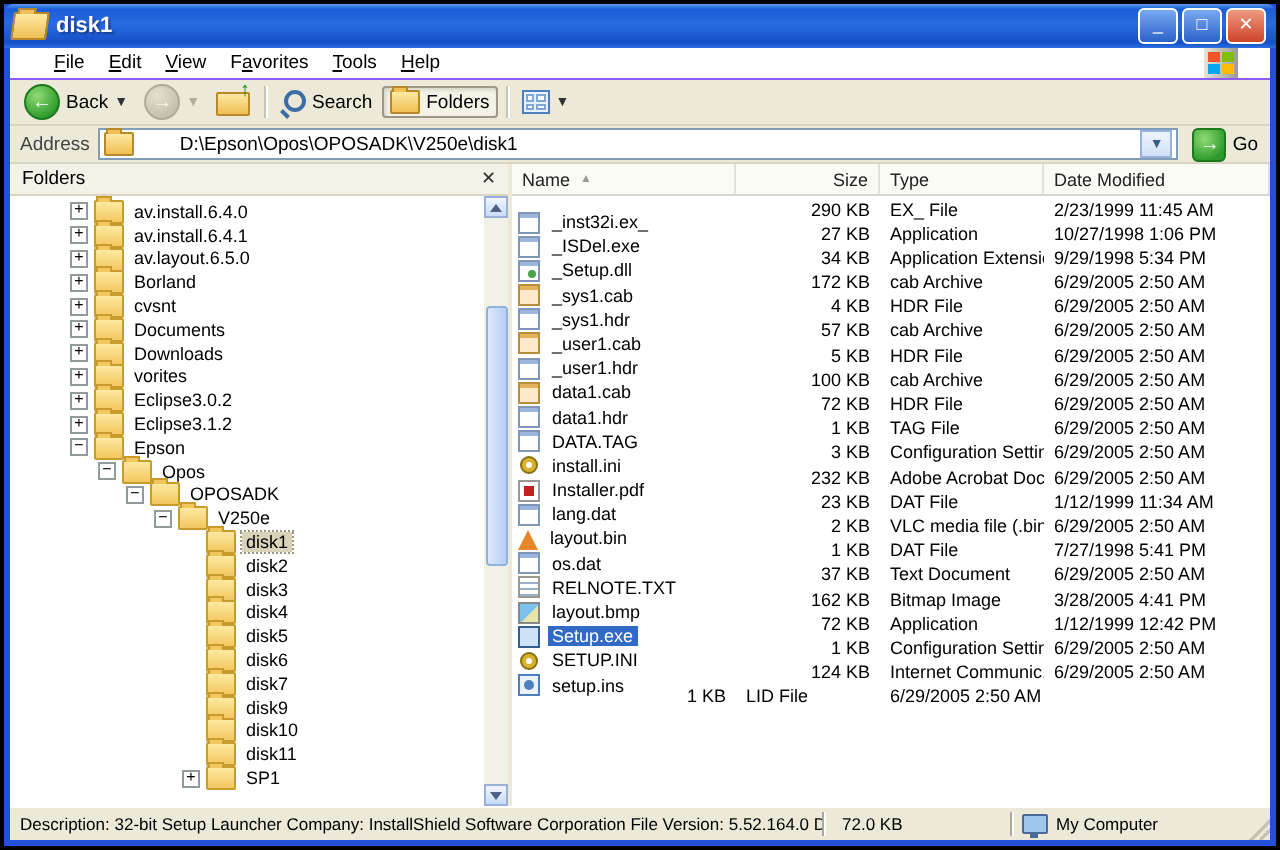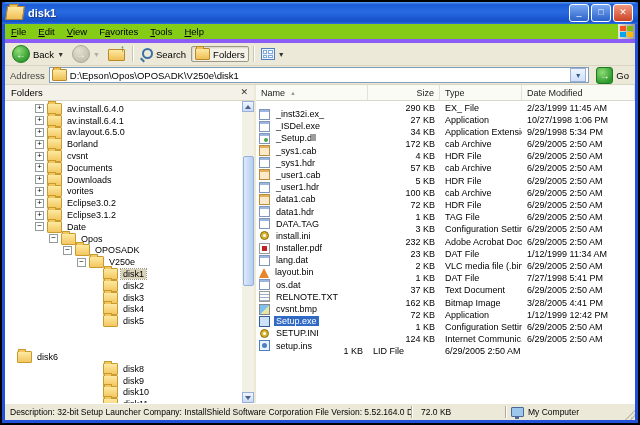--- a/index.html
+++ b/index.html
@@ -15,22 +15,22 @@
   .title-icon::before{content:"";position:absolute;top:-3px;left:1px;width:7px;height:2px;
               background:#f0bf55;border:1px solid #b9882a;border-bottom:none;}
   .title-text{color:#fff;font-size:11px;font-weight:bold;flex:1;text-shadow:1px 1px 1px #183a8a;}
   .wbtn{width:18px;height:16px;margin-left:2px;border:1px solid #fff;border-radius:3px;flex:none;
         color:#fff;font-size:9px;line-height:14px;text-align:center;cursor:default;}
   .wbtn.minb,.wbtn.maxb{background:linear-gradient(#7aa8f2,#2a62c8);}
   .wbtn.closeb{background:linear-gradient(#f09a80,#cc4427);}
   
   .window-body{flex:1;display:flex;flex-direction:column;margin:0 3px 3px;background:#ECE9D8;min-height:0;}
   
-  .menubar{height:15px;flex:none;display:flex;align-items:center;padding:0 0;font-size:9.5px;
-           background:#84cc16;border-bottom:4px solid #8b5cf6;}
+  .menubar{height:15px;flex:none;display:flex;align-items:center;padding:0 16px;font-size:9.5px;
+           background:#ffffff;border-bottom:1px solid #8b5cf6;}
   .menu-item{padding:1px 6px;white-space:nowrap;}
   .winlogo{margin-left:auto;display:grid;grid-template-columns:6px 6px;grid-template-rows:5px 5px;gap:1px;
            padding:2px;background:linear-gradient(90deg,#e8e5d4,#9a9a9a);}
   .winlogo i{display:block;}
   
   .toolbar{height:22px;flex:none;display:flex;align-items:center;gap:2px;padding:0 4px;font-size:9.5px;
            background:#ECE9D8;border-bottom:1px solid #d8d5c2;}
   .tbtn{display:flex;align-items:center;gap:3px;padding:1px 3px;white-space:nowrap;}
   .circ{width:16px;height:16px;border-radius:50%;display:flex;align-items:center;justify-content:center;
         color:#fff;font-size:10px;flex:none;}
@@ -53,21 +53,21 @@
                border:1px solid #b9882a;border-bottom:none;}
   .views-grid{width:14px;height:12px;border:1px solid #4d7fbf;background:#eaf2ff;display:grid;
               grid-template-columns:1fr 1fr;gap:1px;padding:1px;box-sizing:border-box;flex:none;}
   .views-grid i{background:#fff;border:1px solid #7fa8d8;display:block;}
   
   .addressbar{height:18px;flex:none;display:flex;align-items:center;gap:4px;padding:0 3px;font-size:9.5px;
               background:#ECE9D8;border-bottom:1px solid #d8d5c2;}
   .address-label{color:#444;padding-left:2px;}
   .address-input{flex:1;height:14px;background:#fff;border:1px solid #7f9db9;display:flex;align-items:center;
                  gap:3px;padding:0 2px;min-width:0;}
-  .address-text{white-space:nowrap;overflow:hidden;font-size:9.5px;}
+  .address-text{white-space:nowrap;overflow:hidden;font-size:9.5px;margin-left:20px;}
   .chev-btn{margin-left:auto;width:14px;height:12px;flex:none;background:linear-gradient(#eef4fd,#cfe0f7);
             border:1px solid #9ab0d8;display:flex;align-items:center;justify-content:center;font-size:7px;color:#3a5a8c;}
   .go-wrap{display:flex;align-items:center;gap:3px;padding:0 3px;}
   .go-circle{width:15px;height:15px;border-radius:3px;background:radial-gradient(circle at 35% 30%,#8fdc74,#2d9a2d 75%);
              border:1px solid #1c7a1c;color:#fff;font-size:10px;display:flex;align-items:center;justify-content:center;}
   
   .main{flex:1;display:flex;min-height:0;background:#ECE9D8;}
   .folders-panel{width:249px;flex:none;display:flex;flex-direction:column;background:#fff;
                  border-right:2px solid #ece9d8;min-height:0;}
   .fp-header{height:15px;flex:none;display:flex;align-items:center;padding:0 6px;font-size:9.5px;
@@ -276,21 +276,21 @@
                 <span class="tree-label">Eclipse3.0.2</span>
               </div>
               <div class="tree-row" style="padding-left: 30px;">
                 <span class="expander">+</span>
                 <span class="folder-icon"></span>
                 <span class="tree-label">Eclipse3.1.2</span>
               </div>
               <div class="tree-row" style="padding-left: 30px;">
                 <span class="expander">−</span>
                 <span class="folder-icon"></span>
-                <span class="tree-label">Date</span>
+                <span class="tree-label">Epson</span>
               </div>
               <div class="tree-row" style="padding-left: 44px;">
                 <span class="expander">−</span>
                 <span class="folder-icon"></span>
                 <span class="tree-label">Opos</span>
               </div>
               <div class="tree-row" style="padding-left: 58px;">
                 <span class="expander">−</span>
                 <span class="folder-icon"></span>
                 <span class="tree-label">OPOSADK</span>
@@ -318,29 +318,29 @@
               <div class="tree-row" style="padding-left: 86px;">
                 <span class="expander hidden"></span>
                 <span class="folder-icon"></span>
                 <span class="tree-label">disk4</span>
               </div>
               <div class="tree-row" style="padding-left: 86px;">
                 <span class="expander hidden"></span>
                 <span class="folder-icon"></span>
                 <span class="tree-label">disk5</span>
               </div>
-              <div class="tree-row" style=" margin-top: 24px;">
+              <div class="tree-row" style="padding-left: 86px;">
                 <span class="expander hidden"></span>
                 <span class="folder-icon"></span>
                 <span class="tree-label">disk6</span>
               </div>
               <div class="tree-row" style="padding-left: 86px;">
                 <span class="expander hidden"></span>
                 <span class="folder-icon"></span>
-                <span class="tree-label">disk8</span>
+                <span class="tree-label">disk7</span>
               </div>
               <div class="tree-row" style="padding-left: 86px;">
                 <span class="expander hidden"></span>
                 <span class="folder-icon"></span>
                 <span class="tree-label">disk9</span>
               </div>
               <div class="tree-row" style="padding-left: 86px;">
                 <span class="expander hidden"></span>
                 <span class="folder-icon"></span>
                 <span class="tree-label">disk10</span>
@@ -527,21 +527,21 @@
                 <span class="ficon ic-text-doc"></span>
                 <span class="fname">RELNOTE.TXT</span>
               </div>
               <div class="fcell csize">37 KB</div>
               <div class="fcell ctype">Text Document</div>
               <div class="fcell cdate">6/29/2005 2:50 AM</div>
             </div>
             <div class="frow">
               <div class="fcell cname">
                 <span class="ficon ic-bitmap"></span>
-                <span class="fname">cvsnt.bmp</span>
+                <span class="fname">layout.bmp</span>
               </div>
               <div class="fcell csize">162 KB</div>
               <div class="fcell ctype">Bitmap Image</div>
               <div class="fcell cdate">3/28/2005 4:41 PM</div>
             </div>
             <div class="frow">
               <div class="fcell cname">
                 <span class="ficon ic-installer-pc"></span>
                 <span class="fname sel">Setup.exe</span>
               </div>

